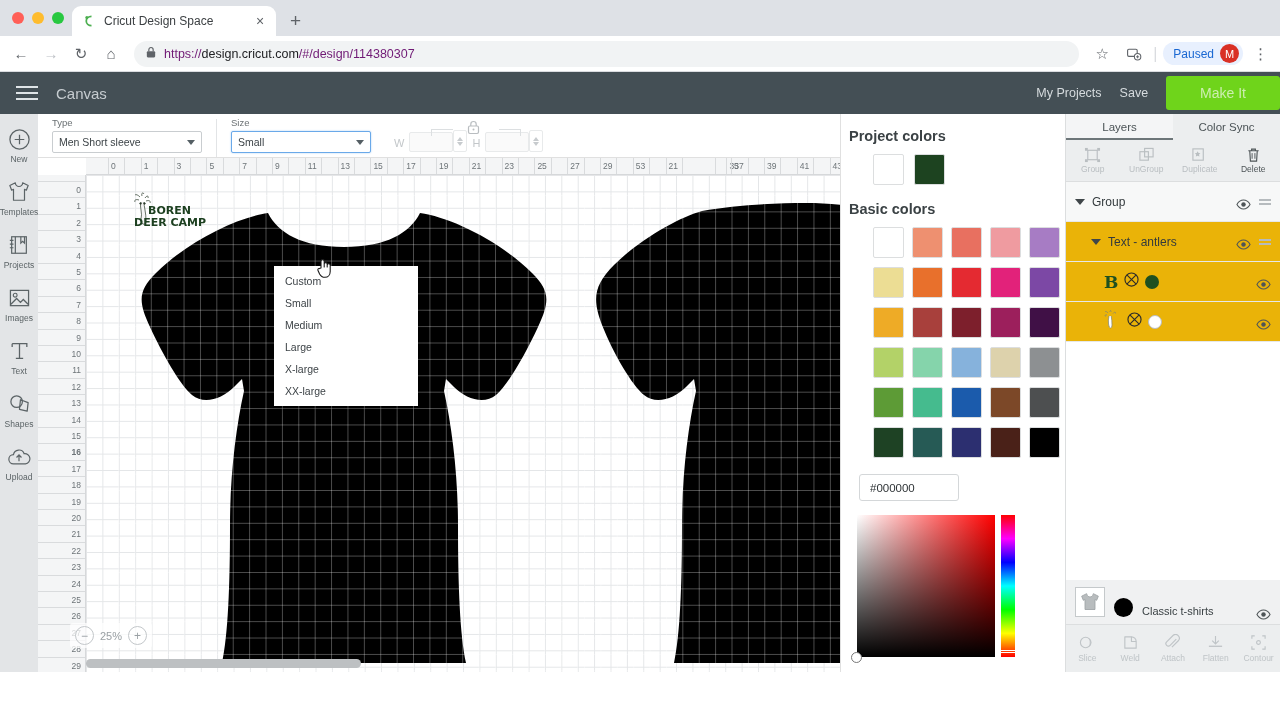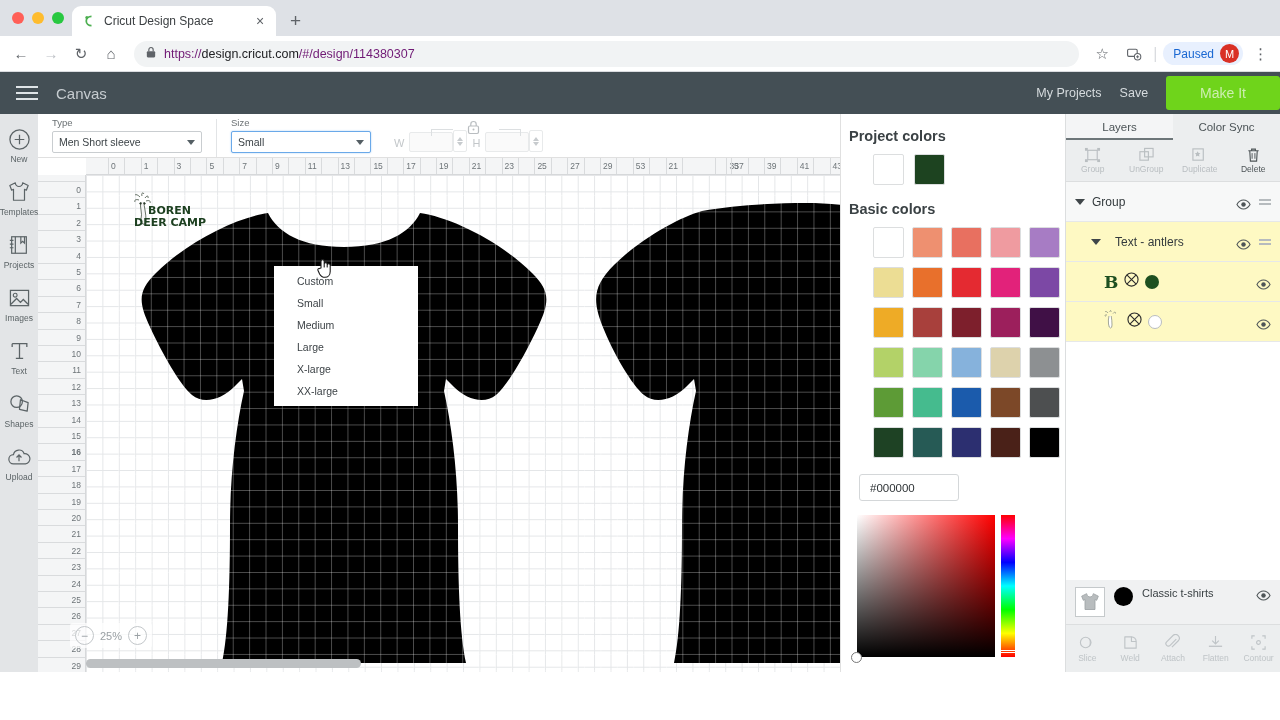--- a/index.html
+++ b/index.html
@@ -99,21 +99,21 @@
   .stepper { display:flex; flex-direction:column; gap:1px; width:14px; height:22px; border:1px solid #e8eaeb; border-radius:2px; align-items:center; justify-content:center;}
   .stepper i { width:0;height:0;border-left:3px solid transparent;border-right:3px solid transparent; display:block;}
   .stepper i.up { border-bottom:4px solid #c7cbce; }
   .stepper i.dn { border-top:4px solid #c7cbce; }
   .lock-wrap { position:absolute; top:-8px; left:42px; width:90px; height:14px; }
   .lock-wrap .lk-line { position:absolute; top:7px; height:1px; background:#dcdfe1; }
 
   
   .dropdown {
     position: absolute; left: 236px; top: 152px; width: 144px; background:#fff;
-    box-shadow: 0 2px 8px rgba(0,0,0,.28); z-index: 40; padding: 4px 12px;
+    box-shadow: 0 2px 8px rgba(0,0,0,.28); z-index: 40; padding: 4px 0;
   }
   .dd-item { font-size: 10.5px; color: #3d4347; padding: 5px 11px; }
   .cursor-hand { position:absolute; left:278px; top:143px; z-index:50; font-size:17px; }
 
   
   .ruler-h { position:absolute; left:48px; top:44px; right:0; height:17px; background:#f4f5f6; border-bottom:1px solid #d6d8da; z-index:20; overflow:hidden;}
   .ruler-v { position:absolute; left:0; top:61px; width:48px; bottom:0; background:#f4f5f6; border-right:1px solid #d6d8da; z-index:20; overflow:hidden;}
   .rh-tick { position:absolute; top:0; height:17px; border-left:1px solid #d9dbdd; font-size:8.5px; color:#6d7478; padding-left:2px; line-height:17px; }
   .rv-tick { position:absolute; left:0; width:48px; border-top:1px solid #d9dbdd; font-size:8.5px; color:#6d7478; text-align:right; padding-right:5px; line-height:16px; height:16px;}
 
@@ -176,30 +176,30 @@
   .layers-panel { width: 215px; flex:0 0 215px; background:#f4f5f6; border-left:1px solid #dcdedf; display:flex; flex-direction:column;}
   .lp-tabs { display:flex; height:26px; background:#eceeef; }
   .lp-tab { flex:1; text-align:center; font-size:11.5px; color:#4b5356; line-height:26px; }
   .lp-tab.active { background:#f4f5f6; border-bottom:2px solid #6d7679; }
   .lp-actions { display:flex; height:42px; background:#eceeef; border-bottom:1px solid #dcdedf; }
   .lp-act { flex:1; display:flex; flex-direction:column; align-items:center; justify-content:center; gap:1px; color:#b9bec1; }
   .lp-act.enabled { color:#4d5457; }
   .lp-act-lbl { font-size:8.5px; }
   .lp-list { flex:1; overflow:hidden; background:#fff; }
   .lrow { display:flex; align-items:center; height:40px; border-bottom:1px solid #e6e8e9; background:#f7f8f8; padding-right:9px; }
-  .lrow.white { background:#fef9c3;gap:7px; }
+  .lrow.white { background:#eab308; }
   .lcaret { width:0;height:0;border-left:5px solid transparent;border-right:5px solid transparent;border-top:6px solid #3f4649; margin-right:7px; }
   .lname { font-size:12px; color:#333a3d; flex:1; }
   .lrow-right { display:flex; align-items:center; gap:8px; margin-left:auto; }
   .eye { width:15px;height:11px; color:#4d5457; }
   .drag-handle { display:flex; flex-direction:column; gap:2px; width:12px;}
   .drag-handle i { display:block; height:2px; background:#b6bbbe; }
   .lthumb { display:flex; align-items:center; gap:6px; }
   .lp-footer { background:#f0f1f2; }
-  .mat-row { display:flex; align-items:flex-start; gap:9px; padding:7px 9px; background:#f0f1f2; }
+  .mat-row { display:flex; align-items:flex-end; gap:9px; padding:7px 9px; background:#f0f1f2; }
   .mat-thumb { width:30px;height:30px;border:1px solid #c5c9cb; background:#fff; display:flex;align-items:center;justify-content:center;}
   .mat-dot { width:19px;height:19px;border-radius:50%; background:#000; }
   .mat-name { font-size:11px; color:#3b4245; }
   .tool-row { display:flex; height:48px; background:#eceeef; border-top:1px solid #dcdedf; }
   .tool { flex:1; display:flex; flex-direction:column; align-items:center; justify-content:center; gap:2px; color:#bfc4c7; }
   .tool-lbl { font-size:8.5px; }
 </style>
 </head>
 <body>
 

